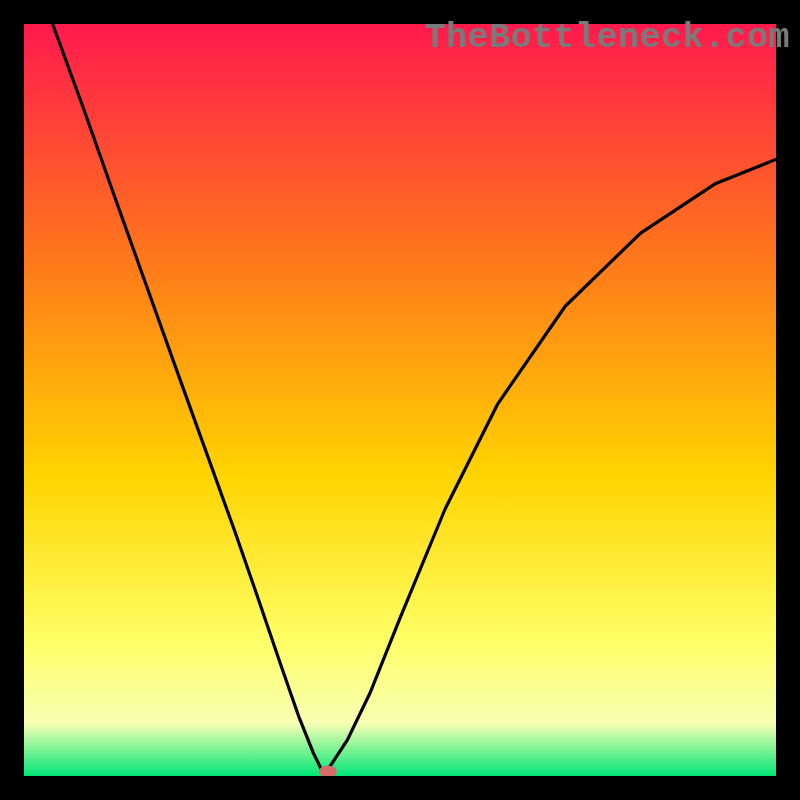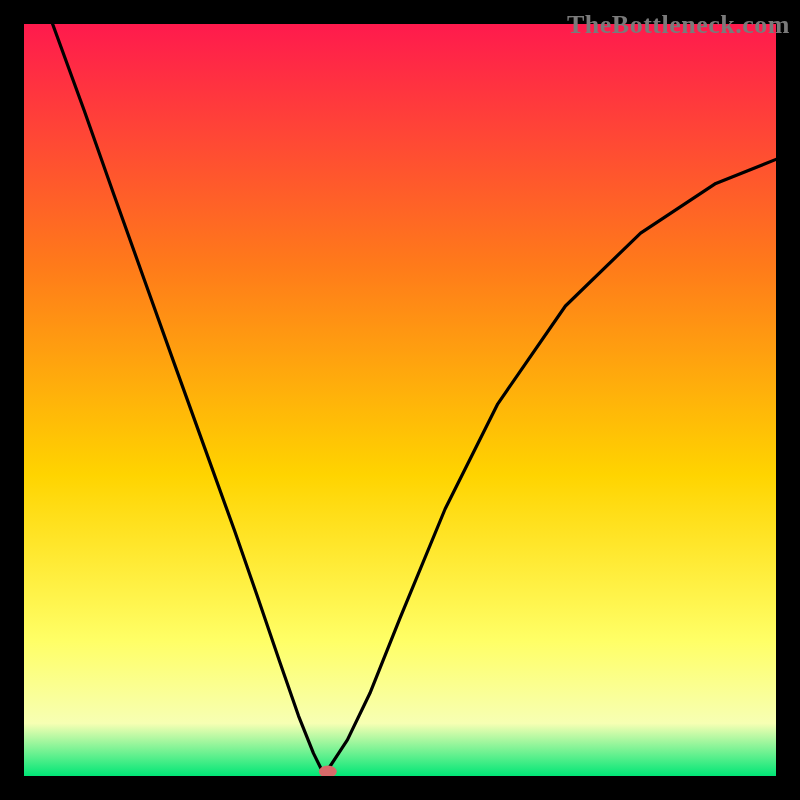--- a/index.html
+++ b/index.html
@@ -1,21 +1,21 @@
 <!DOCTYPE html>
 <html><head>
 <meta charset="utf-8">
 <style>
   html,body{margin:0;padding:0;width:800px;height:800px;overflow:hidden;background:#000;}
   .frame{position:relative;width:800px;height:800px;background:#000;}
   .plot{position:absolute;left:24px;top:24px;width:752px;height:752px;}
   .watermark{
-    position:absolute;top:10px;right:10px;
-    font-family:Liberation Serif, serif;
-    font-size:26px;
+    position:absolute;top:18px;right:10px;
+    font-family:Liberation Mono, monospace;
+    font-size:35px;
     font-weight:600;
     color:#7a7a7a;
     letter-spacing:0.5px;
   }
   svg{display:block;}
 </style>
 </head>
 <body>
 <div class="frame">
 

